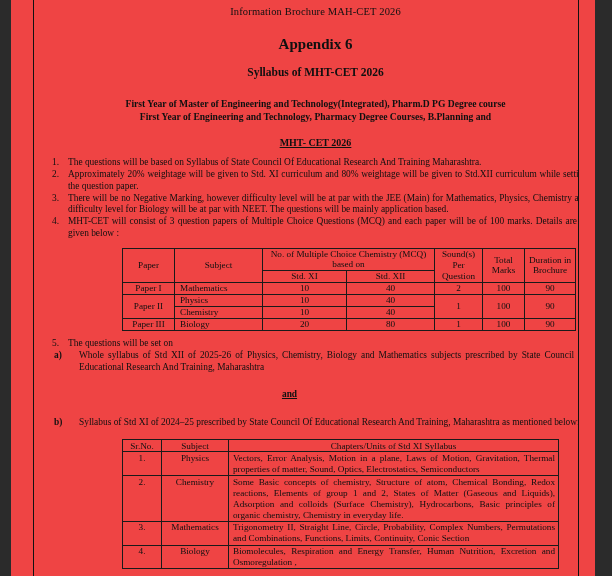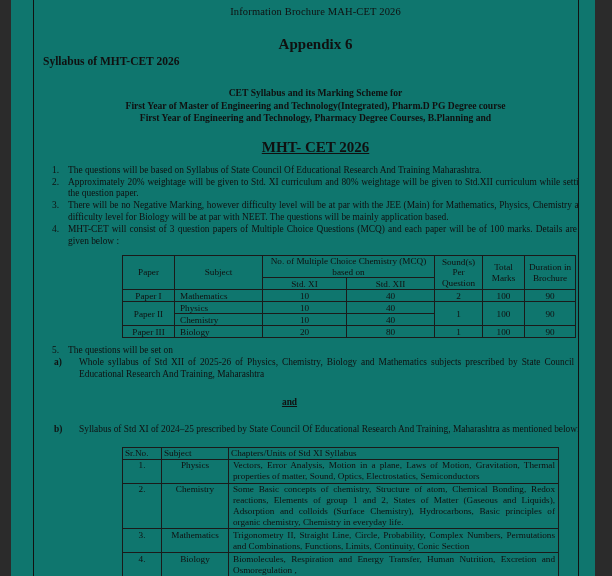--- a/index.html
+++ b/index.html
@@ -24,21 +24,21 @@
     background: #2b2b2b;
     overflow: hidden;
   }
   
   .paper {
     position: absolute;
     top: 0;
     left: 11px;
     width: 584px;           
     height: 576px;
-    background: #0f766e;
+    background: #ef4444;
     overflow: hidden;
   }
   
   .page-rule-left,
   .page-rule-right {
     position: absolute;
     top: 0;
     width: 1px;
     height: 576px;
     background: #111111;
@@ -69,36 +69,36 @@
     margin-top: 6px;
     letter-spacing: .15px;
   }
   .appendix {
     text-align: center;
     font-weight: bold;
     font-size: 15px;
     margin-top: 19px;
   }
   .doc-title {
-    text-align: left;
+    text-align: center;
     font-weight: bold;
     font-size: 11.5px;
-    margin-top: 2px;
+    margin-top: 13px;
   }
   .scheme-block {
     text-align: center;
     font-weight: bold;
     font-size: 9.6px;
     line-height: 12.5px;
     margin-top: 20px;
   }
   .exam-name {
     text-align: center;
     font-weight: bold;
-    font-size: 15px;
+    font-size: 10px;
     margin-top: 14px;
   }
   .exam-name span { text-decoration: underline; }
 
   
   ol.rules {
     list-style: none;
     margin: 9px 0 0 0;
     padding: 0;
   }
@@ -167,21 +167,21 @@
   .tbl-scheme th,
   .tbl-scheme td { text-align: center; height: 11px; line-height: 10.6px; }
   .tbl-scheme td.subj { text-align: left; padding-left: 5px; }
   .tbl-scheme .hdr-tall { line-height: 10.6px; }
 
   
   .tbl-syll {
     width: 437px;
     margin: 11px 0 0 79px;
   }
-  .tbl-syll th { text-align: left; height: 11px; }
+  .tbl-syll th { text-align: center; height: 11px; }
   .tbl-syll td { vertical-align: top; padding-top: .5px; line-height: 11.1px; }
   .tbl-syll td.c-sr   { text-align: center; width: 34px; }
   .tbl-syll td.c-subj { text-align: center; width: 62px; }
   .tbl-syll td.c-body { text-align: justify; padding-left: 4px; padding-right: 3px; }
   .tbl-syll th.c-sr   { width: 34px; }
   .tbl-syll th.c-subj { width: 62px; }
 
   .stars {
     text-align: center;
     font-size: 9.5px;
@@ -202,21 +202,20 @@
     <div class="content">
       <div class="inner">
 
         <div class="running-head">Information Brochure MAH-CET 2026</div>
 
         <div class="appendix">Appendix 6</div>
 
         <div class="doc-title">Syllabus of MHT-CET 2026</div>
 
         <div class="scheme-block">
-          <div>CET Syllabus and its Marking Scheme for</div>
           <div>First Year of Master of Engineering and Technology(Integrated), Pharm.D PG Degree course</div>
           <div>First Year of Engineering and Technology, Pharmacy Degree Courses, B.Planning  and</div>
         </div>
 
         <div class="exam-name">
           <span>MHT- CET 2026</span>
         </div>
 
         <ol class="rules">
           <li>

